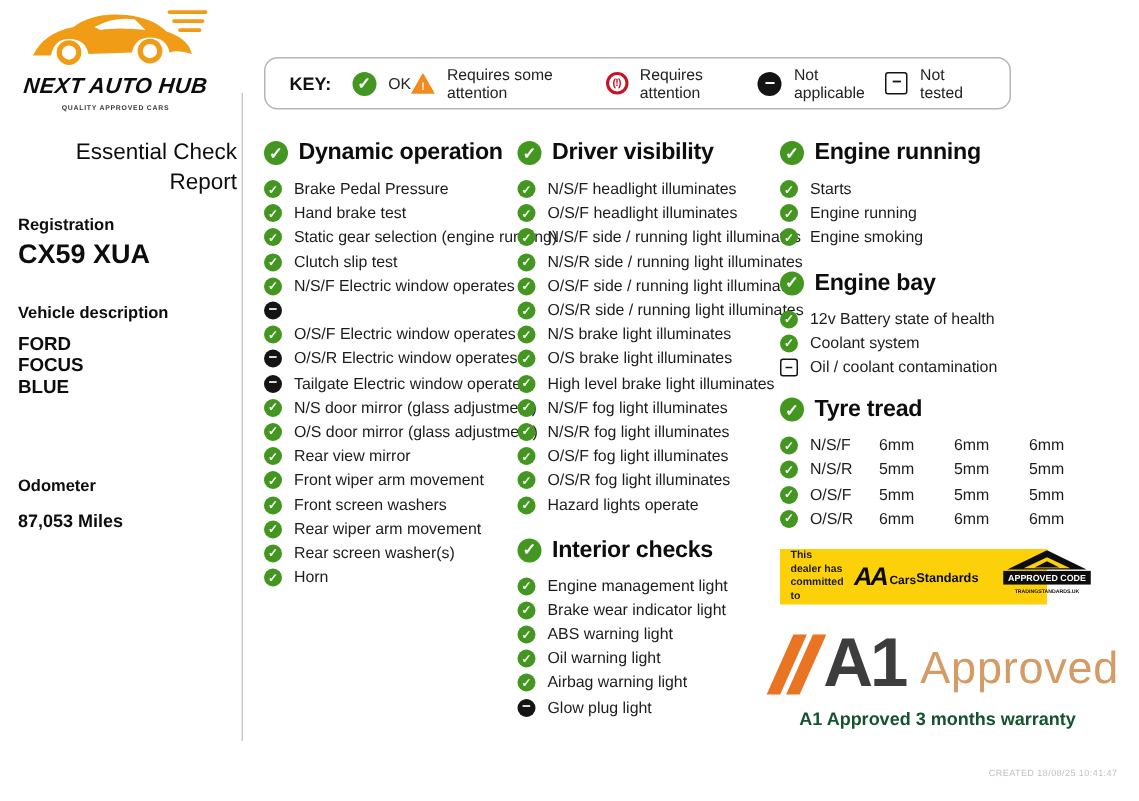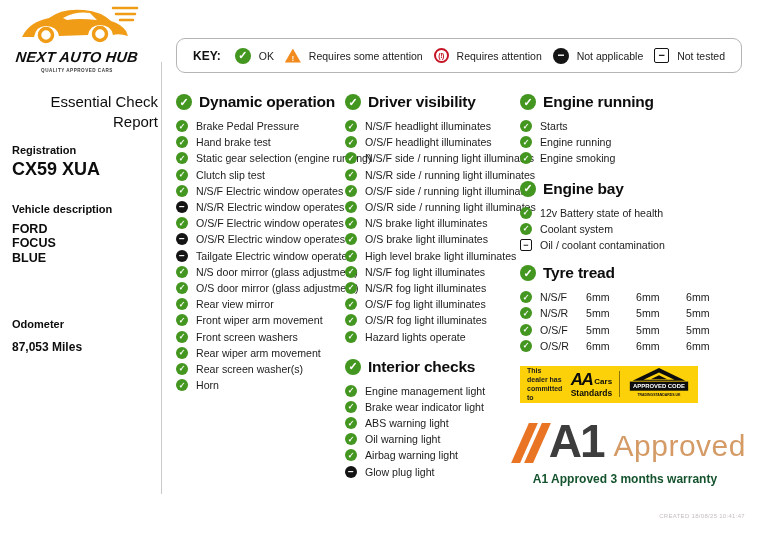--- a/index.html
+++ b/index.html
@@ -21,21 +21,21 @@
   .ic.lg.ok { width:16px; height:16px; font-size:11px; }
   .ic.lg.na { width:16px; height:16px; font-size:12px; }
   .ic.lg.nt { width:15px; height:15px; font-size:11px; }
 
   
   .logo { position:absolute; left:8px; top:4px; width:138px; text-align:center; }
   .brand-name { font-size:14.5px; font-weight:900; font-style:italic; letter-spacing:0.3px; color:#0d0d0d; transform:skewX(-6deg); margin-top:-3px; white-space:nowrap; }
   .brand-tag { font-size:4.6px; font-weight:bold; color:#3a3a3a; letter-spacing:0.5px; margin-top:3px; }
 
   
-  .keybar { position:absolute; left:176px; top:38px; width:566px; height:35px; border:1px solid #b5b5b5; border-radius:9px; display:flex; align-items:center; padding:0 16px; }
+  .keybar { position:absolute; left:176px; top:38px; width:498px; height:35px; border:1px solid #b5b5b5; border-radius:9px; display:flex; align-items:center; padding:0 16px; }
   .key-label { font-size:12px; font-weight:bold; color:#111; margin-right:14px; }
   .key-items { display:flex; align-items:center; justify-content:space-between; flex:1; }
   .key-item { display:flex; align-items:center; gap:8px; font-size:10.5px; color:#222; }
 
   
   .vdivider { position:absolute; left:161px; top:62px; width:1px; height:432px; background:#c9c9c9; }
 
   
   .sidebar { position:absolute; left:12px; top:92px; width:146px; color:#0d0d0d; }
   .sb-title { font-size:15px; font-weight:normal; line-height:1.35;text-align:right; }
@@ -60,21 +60,21 @@
 
   
   .tyre { margin-top:10px; }
   .tyre-row { display:flex; align-items:center; height:16.2px; font-size:10.6px; }
   .tyre-row .lbl { width:46px; margin-left:8px; }
   .tyre-row .val { width:50px; }
 
   
   .aa { width:178px; height:37px; background:#fdd10a; display:flex; align-items:center; padding:0 7px; gap:7px; margin-top:12px; }
   .aa-left { font-size:7px; font-weight:bold; color:#1c1c1c; width:47px; line-height:1.3; }
-  .aa-logo { display:flex; flex-direction:column; align-items:center; line-height:1; }
+  .aa-logo { display:flex; flex-direction:row; align-items:center; line-height:1; }
   .aa-top { display:flex; align-items:flex-end; gap:2px; }
   .aa-aa { font-size:17px; font-weight:900; font-style:italic; letter-spacing:-1.5px; color:#0a0a0a; }
   .aa-cars { font-size:8px; font-weight:bold; color:#0a0a0a; margin-bottom:2px; }
   .aa-standards { font-size:8.5px; font-weight:bold; color:#0a0a0a; margin-top:1px; }
   .aa-div { width:1px; height:26px; background:rgba(0,0,0,0.45); }
 
   
   .a1 { display:flex; align-items:flex-end; margin-top:10px; height:50px; }
   .a1-slash { width:10px; height:40px; background:#e87424; transform:skewX(-24deg); margin-right:4px; }
   .a1-name { font-size:46px; font-weight:900; color:#3d3d3d; line-height:0.9; letter-spacing:-2px; margin-left:2px; }
@@ -165,21 +165,20 @@
       <div class="row">
         <span class="ic ok"></span>
         <span class="lbl">Clutch slip test</span>
       </div>
       <div class="row">
         <span class="ic ok"></span>
         <span class="lbl">N/S/F Electric window operates</span>
       </div>
       <div class="row">
         <span class="ic na"></span>
-        <span class="lbl">N/S/R Electric window operates</span>
       </div>
       <div class="row">
         <span class="ic ok"></span>
         <span class="lbl">O/S/F Electric window operates</span>
       </div>
       <div class="row">
         <span class="ic na"></span>
         <span class="lbl">O/S/R Electric window operates</span>
       </div>
       <div class="row">

